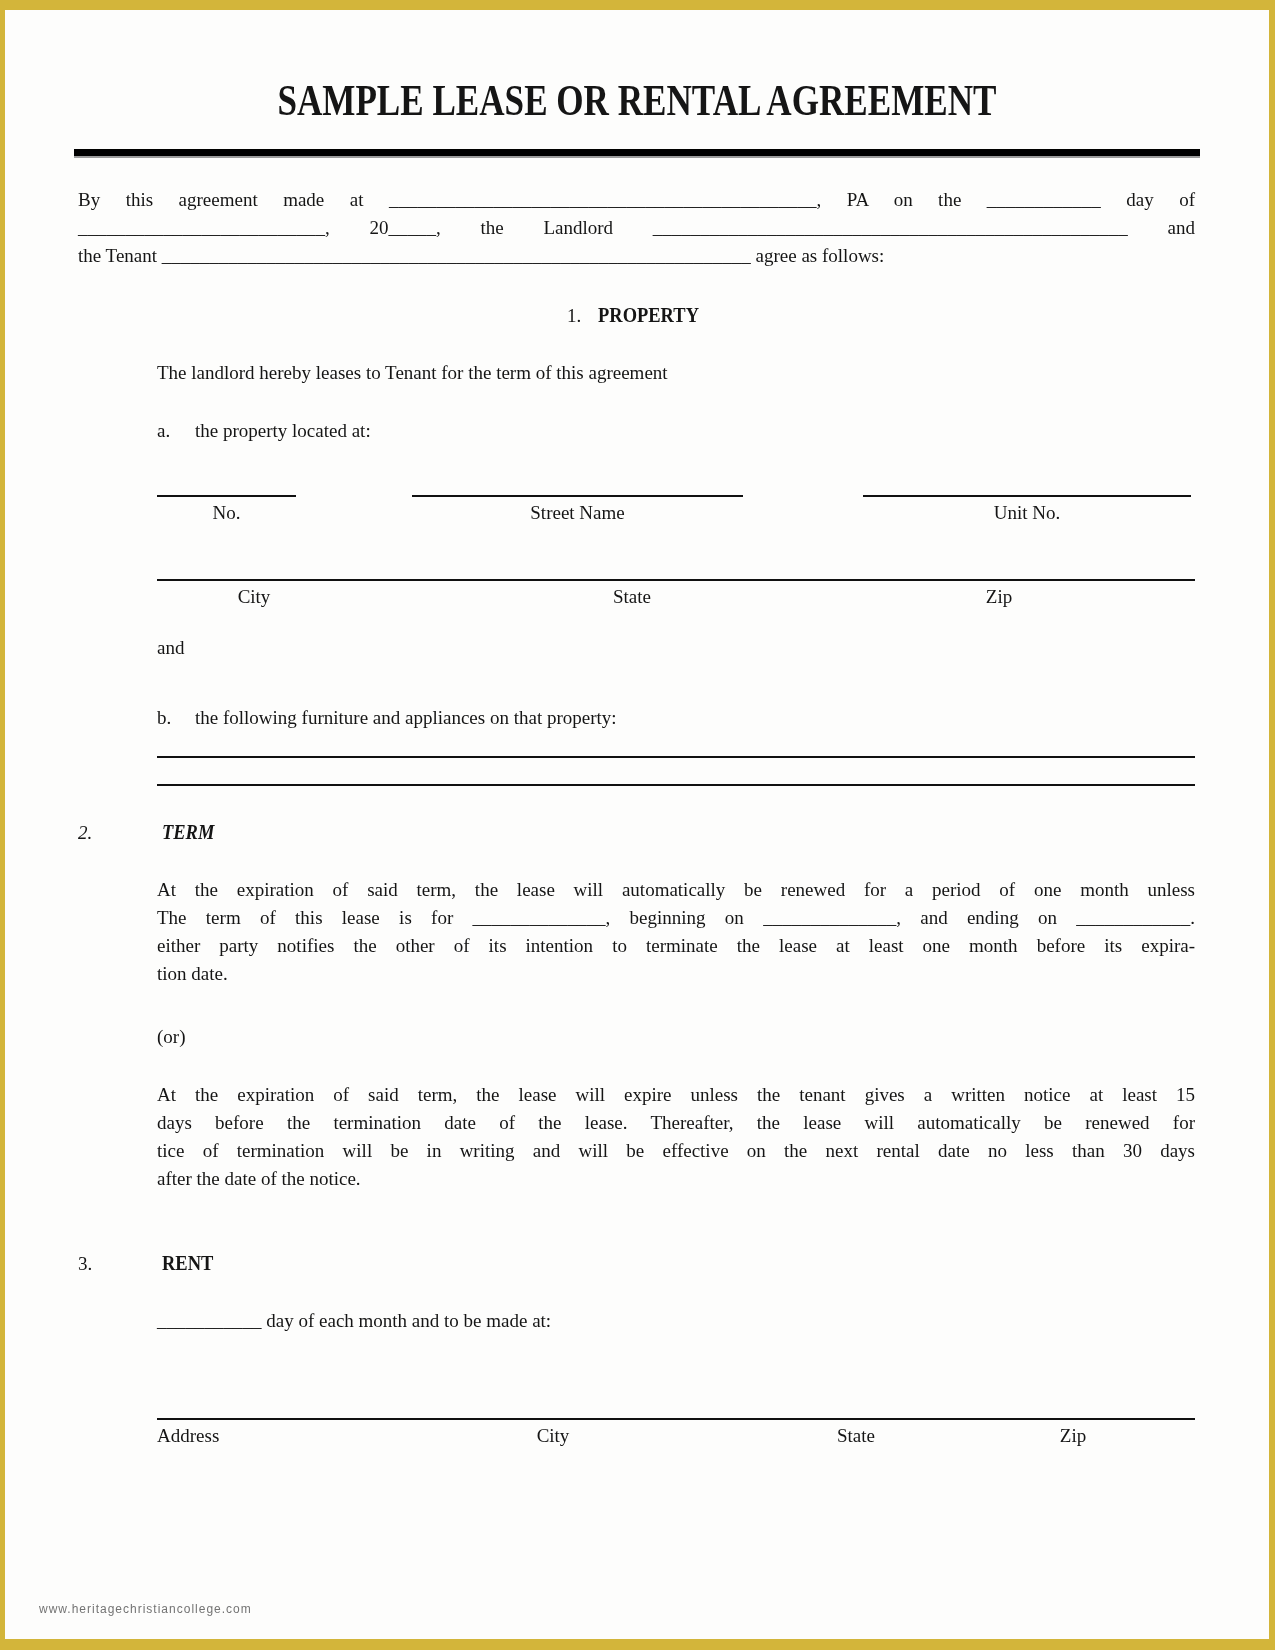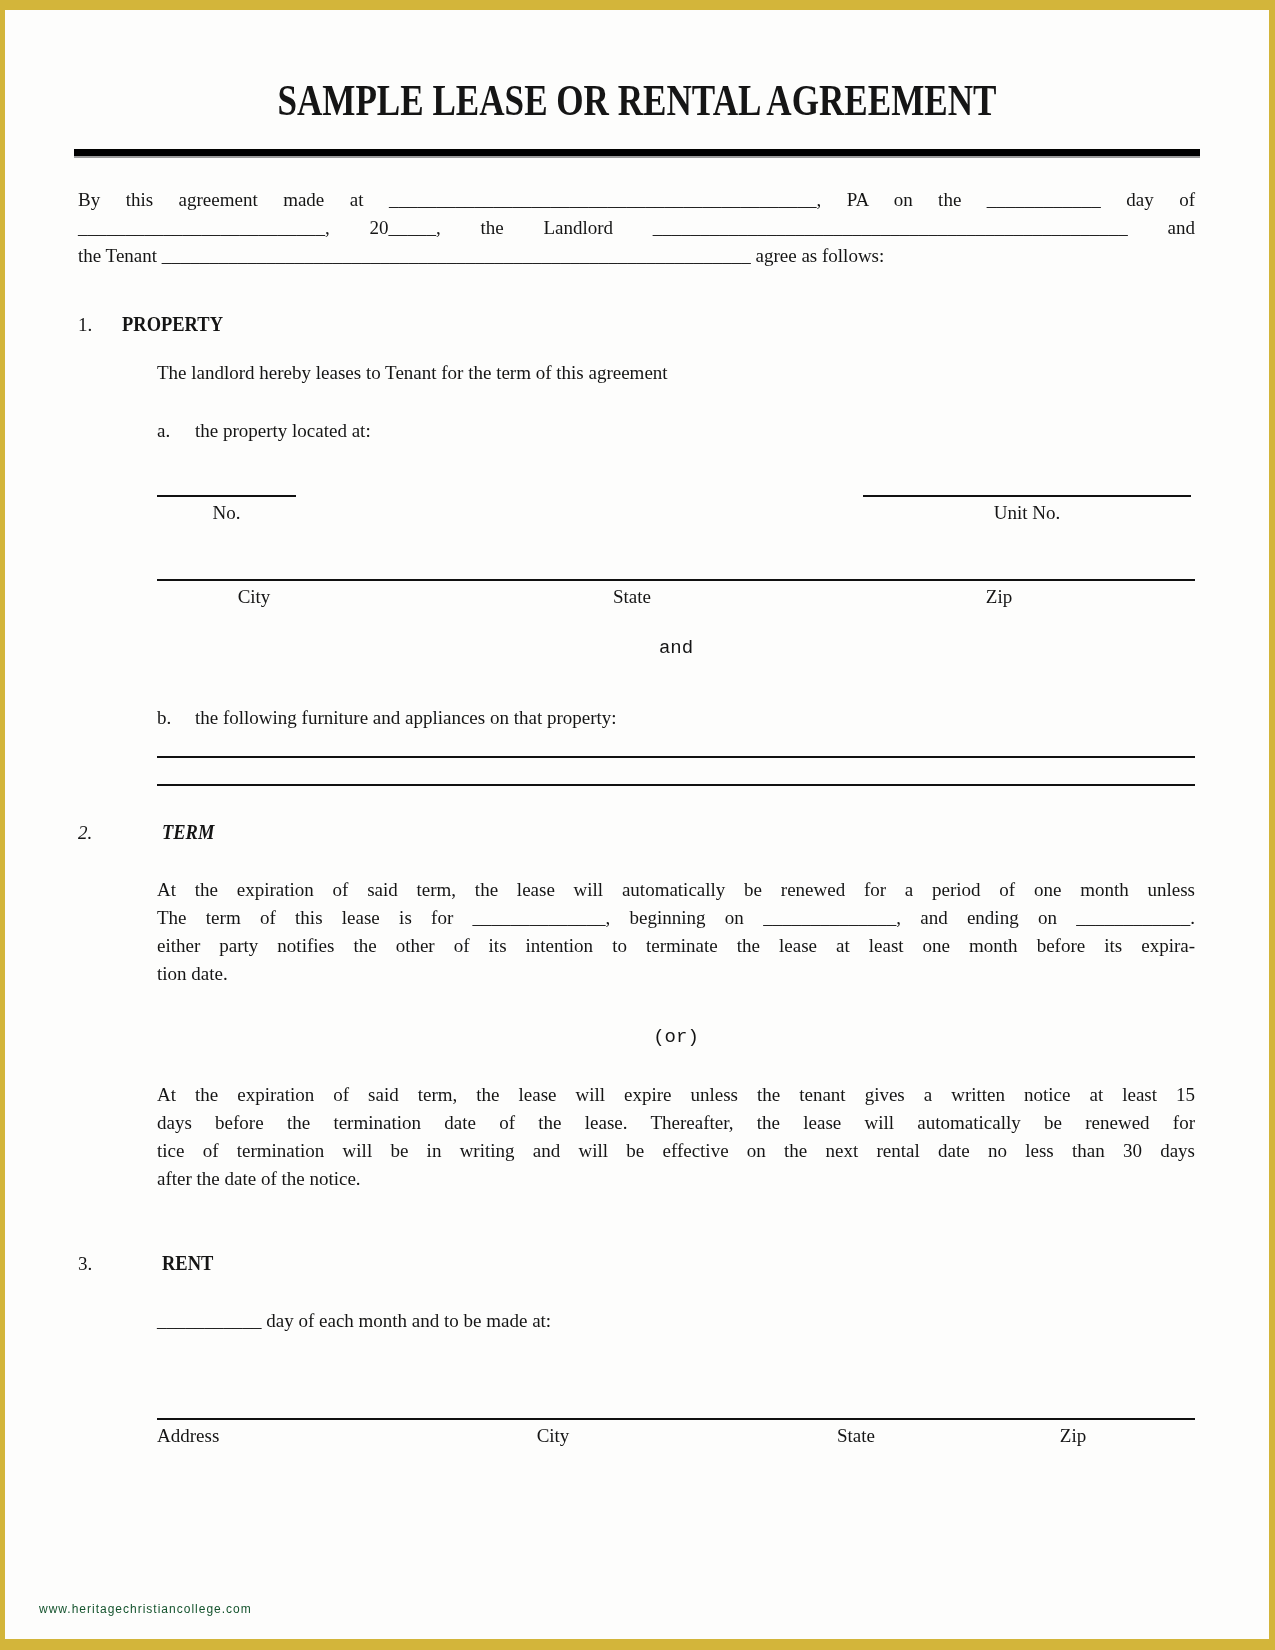--- a/index.html
+++ b/index.html
@@ -36,24 +36,24 @@
   .item { display:flex; }
   .item-marker { width:38px; flex:0 0 38px; }
 
   .field { position:absolute; border-top:2px solid #111; text-align:center;
     padding-top:5px; font-size:19px; line-height:22px; }
   .fullfield { position:absolute; border-top:2px solid #111; height:42px; font-size:19px; }
   .fullfield span { position:absolute; top:5px; transform:translateX(-50%); white-space:nowrap; }
   .fullfield span.flush-left { transform:none; }
   .rule-line { position:absolute; border-top:2px solid #111; height:0; }
 
-  .center-word { text-align:center;font-family:Liberation Mono, monospace; }
+  .center-word { text-align:left; }
 
   .watermark { left:-39px; top:1602px; font-size:12px; letter-spacing:1px;
-    color:#14532d; font-family:"Liberation Sans", sans-serif; white-space:nowrap;
+    color:#737373; font-family:"Liberation Sans", sans-serif; white-space:nowrap;
     position:absolute; left:-39px; }
   .wm-pos { left:-39px; }
 </style>
 </head>
 <body>
 
 <div class="page">
   <div class="frame"></div>
   <div class="content">
 
@@ -61,34 +61,37 @@
       <span class="squeeze-title">SAMPLE LEASE OR RENTAL AGREEMENT</span>
     </div>
     <div class="abs title-rule"></div>
 
     <div class="abs block" style="top:186px;">
       <div class="tl j">By this agreement made at _____________________________________________, PA on the ____________ day of</div>
       <div class="tl j">__________________________, 20_____, the Landlord __________________________________________________ and</div>
       <div class="tl">the Tenant ______________________________________________________________ agree as follows:</div>
     </div>
 
-    <div class="abs block sec-head" style="top:311px;">
+    <div class="abs block sec-head" style="top:302px;text-align:center;">
       <span class="sec-num" style="width:39px;">1.</span>
       <span class="sec-label"><span class="squeeze">PROPERTY</span></span>
     </div>
 
     <div class="abs indented tl" style="top:359px;">The landlord hereby leases to Tenant for the term of this agreement</div>
 
     <div class="abs indented tl item" style="top:417px;">
       <span class="item-marker">a.</span>
       <span>the property located at:</span>
     </div>
 
     <div class="field" style="left:79px;  top:495px; width:139px;">
       <span>No.</span>
+    </div>
+    <div class="field" style="left:334px; top:495px; width:331px;">
+      <span>Street Name</span>
     </div>
     <div class="field" style="left:785px; top:495px; width:328px;">
       <span>Unit No.</span>
     </div>
 
     <div class="fullfield" style="left:79px; top:579px; width:1038px;">
       <span style="left:97px;">City</span>
       <span style="left:475px;">State</span>
       <span style="left:842px;">Zip</span>
     </div>

